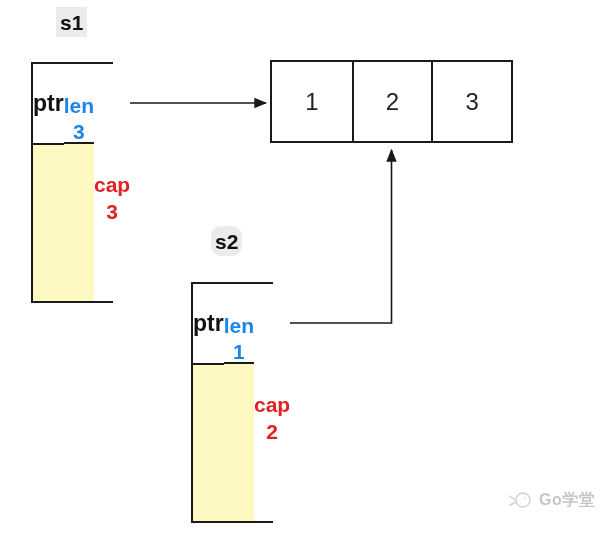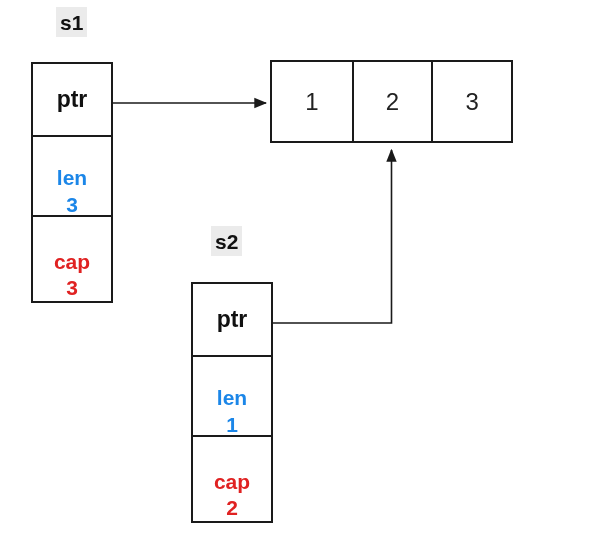--- a/index.html
+++ b/index.html
@@ -26,22 +26,22 @@
     font-weight:bold;
     font-size:21px;
     display:flex;align-items:center;justify-content:center;
     padding:2px 4px;
     line-height:1;
   }
 
   .struct{
     position:absolute;
     border:2px solid var(--line);
-    background:#eab308;
-    display:flex;flex-direction:column;
+    background:#fef9c3;
+    display:flex;flex-direction:row;
   }
   .cell{
     display:flex;flex-direction:column;align-items:center;justify-content:center;
     border-bottom:2px solid var(--line);
     background:#ffffff;
   }
   .cell:last-child{border-bottom:none;flex:1;}
   .ptr-text{font-weight:bold;font-size:23px;color:#111;line-height:1;}
   .field-label{font-weight:bold;font-size:21px;line-height:1.25;margin-top:32px;}
   .field-value{font-weight:bold;font-size:21px;line-height:1.25;}
@@ -102,30 +102,41 @@
       <span class="field-value red">3</span>
     </div>
   </div>
 
   <div class="array" style="left:270px;top:60px;width:243px;height:83px;">
     <div class="acell">1</div>
     <div class="acell">2</div>
     <div class="acell">3</div>
   </div>
 
-  <div class="var-label" style="left:211px;top:226px;min-width:31px;height:30px;">s2</div>
+  <div class="var-label" style="left:211px;top:226px;min-width:31px;height:30px;border-radius:10px;">s2</div>
 
   <div class="struct" style="left:191px;top:282px;width:82px;height:241px;">
     <div class="cell" style="height:81px;">
       <span class="ptr-text">ptr</span>
     </div>
     <div class="cell" style="height:80px;">
       <span class="field-label blue">len</span>
       <span class="field-value blue">1</span>
     </div>
     <div class="cell">
       <span class="field-label red">cap</span>
       <span class="field-value red">2</span>
     </div>
   </div>
 
+  <div class="watermark">
+    <svg width="28" height="22" viewBox="0 0 28 22">
+      <g fill="none" stroke="#cfcfcf" stroke-width="1.4" stroke-linecap="round">
+        <circle cx="17" cy="11" r="7"></circle>
+        <path d="M10 11 L3 7"></path>
+        <path d="M10 13 L4 16"></path>
+        <circle cx="19" cy="9" r="0.8" fill="#cfcfcf" stroke="none"></circle>
+      </g>
+    </svg>
+    <span>Go学堂</span>
+  </div>
 
 </div>
 
 </body></html>

